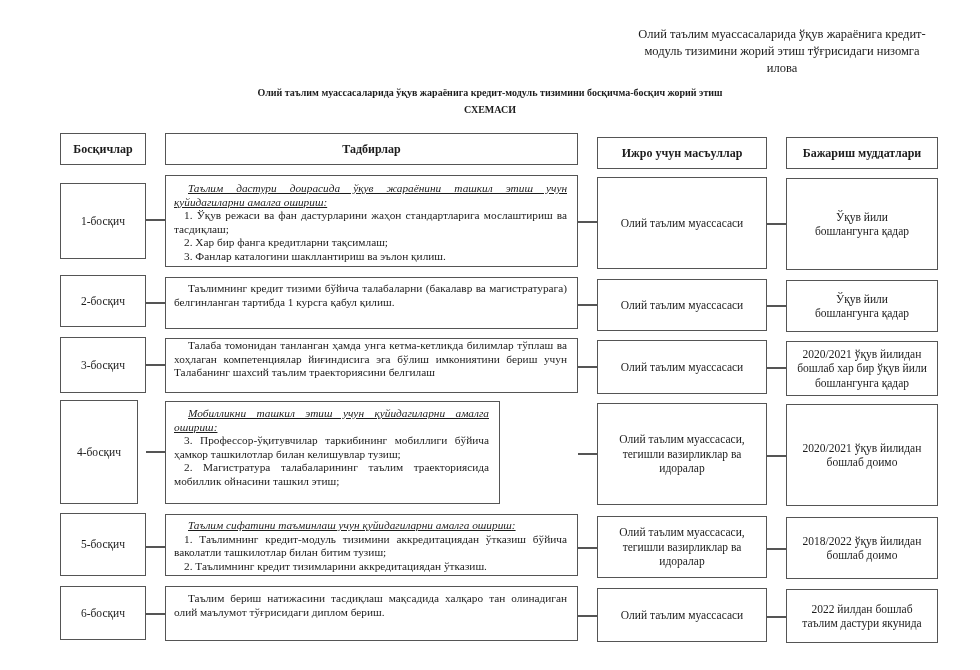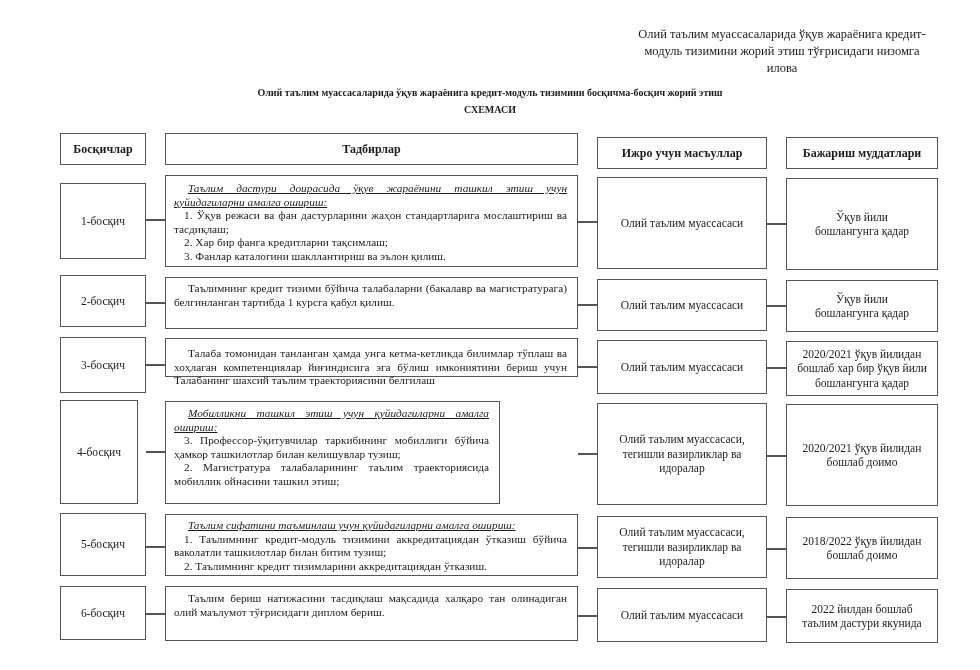--- a/index.html
+++ b/index.html
@@ -133,21 +133,21 @@
 </div>
 <div class="line" style="left:767px;top:305px;width:19px;"></div>
 <div class="box center cell-text" style="left:786px;top:280px;width:152px;height:52px;padding:0 18px;">
   <span>Ўқув йили бошлангунга қадар</span>
 </div>
 
 <div class="box center cell-text" style="left:60px;top:337px;width:86px;height:56px;">
   <span>3-босқич</span>
 </div>
 <div class="line" style="left:146px;top:364px;width:19px;"></div>
-<div class="box act" style="left:165px;top:338px;width:413px;height:39px;padding-top:8px;">
+<div class="box act" style="left:165px;top:338px;width:413px;height:55px;padding-top:0;">
   <div class="para">Талаба томонидан танланган ҳамда унга кетма-кетликда билимлар тўплаш ва хоҳлаган компетенциялар йиғиндисига эга бўлиш имкониятини бериш учун Талабанинг шахсий таълим траекториясини белгилаш</div>
 </div>
 <div class="line" style="left:578px;top:366px;width:19px;"></div>
 <div class="box center cell-text" style="left:597px;top:340px;width:170px;height:54px;">
   <span>Олий таълим муассасаси</span>
 </div>
 <div class="line" style="left:767px;top:367px;width:19px;"></div>
 <div class="box center cell-text" style="left:786px;top:341px;width:152px;height:55px;padding:0 8px;">
   <span>2020/2021 ўқув йилидан бошлаб хар бир ўқув йили бошлангунга қадар</span>
 </div>

